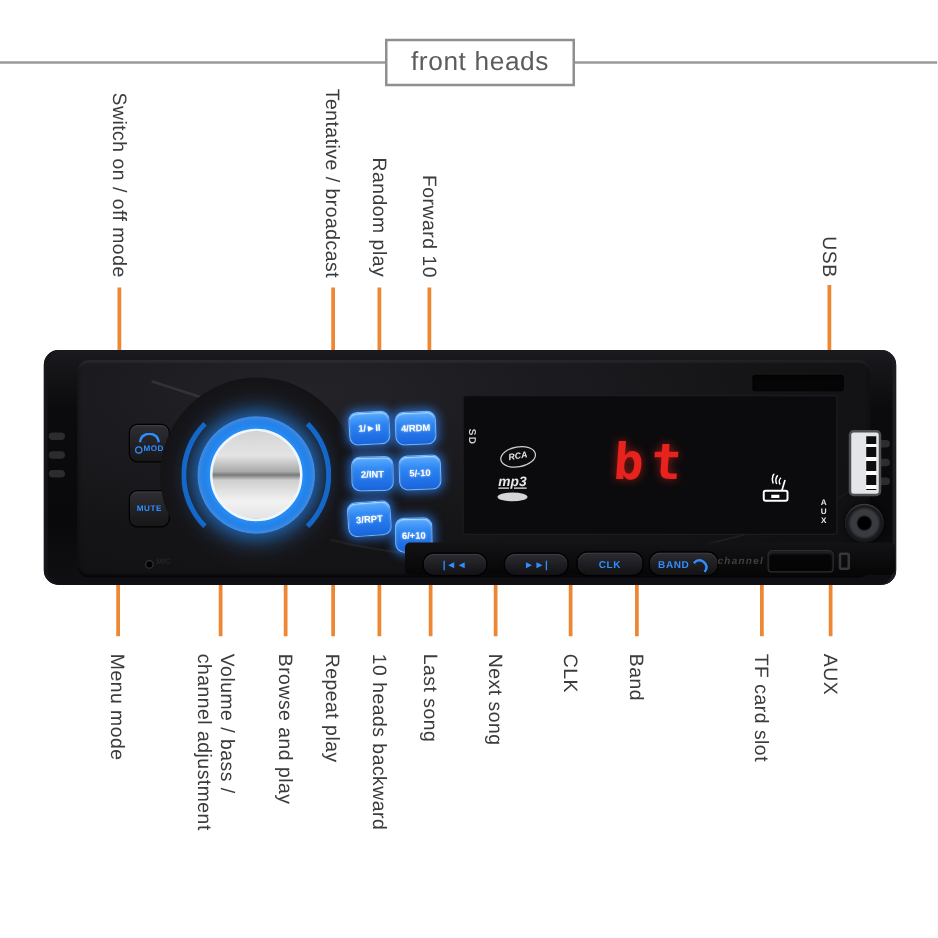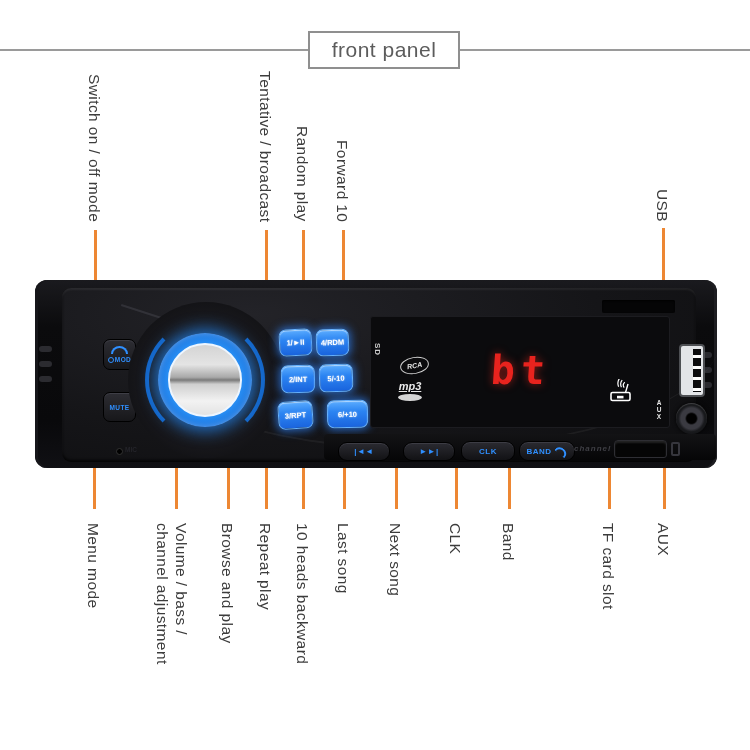--- a/index.html
+++ b/index.html
@@ -86,21 +86,21 @@
   .kbtn{position:absolute;border-radius:7px;border:1px solid #66b2ff;box-sizing:border-box;
         background:linear-gradient(180deg,#5cadff 0%,#2b84f2 40%,#1a64dd 100%);
         box-shadow:0 0 8px 2px rgba(45,130,250,.7),inset 0 1px 1px rgba(255,255,255,.55);
         display:flex;align-items:center;justify-content:center;color:#fff;
         font-size:7.5px;font-weight:bold;text-shadow:0 0 2px rgba(255,255,255,.7);}
   #k1{left:217px;top:41px;width:33px;height:27px;transform:rotate(-3deg);}
   #k4{left:254px;top:41px;width:33px;height:27px;transform:rotate(-2deg);}
   #k2{left:219px;top:77px;width:34px;height:28px;transform:rotate(-1deg);}
   #k5{left:257px;top:76px;width:34px;height:28px;transform:rotate(-2deg);}
   #k3{left:216px;top:113px;width:35px;height:28px;transform:rotate(-4deg);}
-  #k6{left:254px;top:112px;width:41px;height:28px;transform:rotate(-1deg);margin-left:11px;}
+  #k6{left:254px;top:126px;width:30px;height:28px;transform:rotate(-1deg);}
 
   #display{position:absolute;left:308px;top:28px;width:300px;height:112px;background:#0b0b0d;
         border:1px solid #1c1c20;border-radius:3px;box-sizing:border-box;overflow:hidden;}
   #disp-strip{position:absolute;left:0;top:0;width:100%;height:30px;
         background:linear-gradient(180deg,#26262b,#1a1a1e);border-bottom:1px solid #000;
         display:flex;align-items:center;justify-content:center;}
   #disp-title{color:#d8d8d8;font-size:9px;font-weight:bold;letter-spacing:.6px;padding-right:40px;}
   #sd-logo{position:absolute;left:2px;top:26px;writing-mode:vertical-rl;color:#cfcfcf;
         font-size:8px;font-weight:bold;letter-spacing:1px;}
   #rca-logo{position:absolute;left:29px;top:40px;width:27px;height:15px;border:1px solid #cfcfcf;
@@ -147,21 +147,21 @@
         background:#000;border:1px solid #333;}
   #mic-label{position:absolute;left:63px;top:158px;color:#24242a;font-size:6.5px;font-weight:bold;}
 </style>
 </head>
 <body>
 
 <div id="stage">
 
   <div class="hline" id="hline-left"></div>
   <div class="hline" id="hline-right"></div>
-  <div id="title-box">front panel</div>
+  <div id="title-box">front heads</div>
 
   <div class="vlabel vtop" style="left:85px;">Switch on / off mode</div>
   <div class="vlabel vtop" style="left:256px;">Tentative / broadcast</div>
   <div class="vlabel vtop" style="left:293px;">Random play</div>
   <div class="vlabel vtop" style="left:333px;">Forward 10</div>
   <div class="vlabel vtop" style="left:653px;">USB</div>
 
   <div class="vlabel vbot" style="left:84px;">Menu mode</div>
   <div class="vlabel vbot" style="left:153px;">Volume / bass /
 channel adjustment</div>

